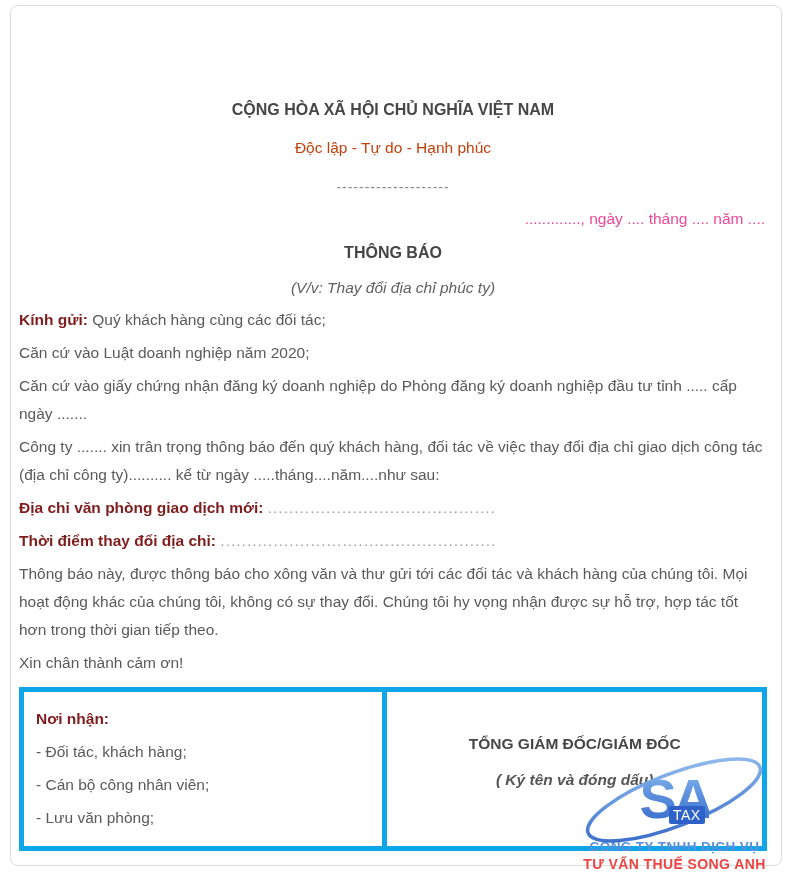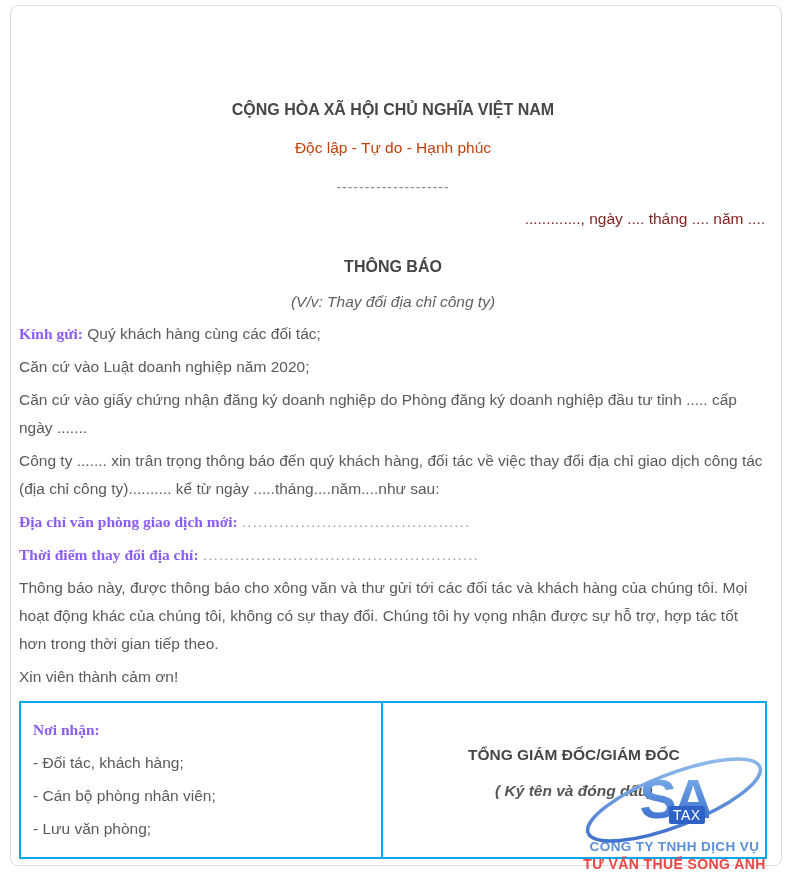--- a/index.html
+++ b/index.html
@@ -19,30 +19,30 @@
     overflow: visible;
   }
   .content {
     padding: 90px 14px 0 8px;
     color: #5a5a5a;
     font-size: 15.5px;
     line-height: 28px;
   }
   .center { text-align: center; }
   .right  { text-align: right; }
-  .bold   { font-weight: bold; color: #8b5cf6; font-family: Liberation Serif, serif; }
+  .bold   { font-weight: bold; color: #7f1d1d; }
   .national-title {
     font-weight: bold;
     font-size: 16px;
     color: #474747;
     margin-bottom: 10px;
   }
   .motto { margin-bottom: 11px; color: #c2410c; font-size: 15.5px; }
   .dash-sep { color: #8a8a8a; letter-spacing: 1px; margin-bottom: 4px; font-size: 14px; }
-  .date-line { color: #7f1d1d; margin-bottom: 20px; padding-right: 2px; }
+  .date-line { color: #ec4899; margin-bottom: 6px; padding-right: 2px; }
   .doc-title {
     font-weight: bold;
     font-size: 16px;
     color: #454545;
     margin-bottom: 7px;
   }
   .doc-subject {
     font-style: italic;
     color: #616161;
     margin-bottom: 4px;
@@ -50,21 +50,21 @@
   p.para { margin: 0 0 5px 0; }
   .dots { color: #9aa0a6; letter-spacing: 1px; }
   .field-line { margin: 0 0 6px 0; }
   .footer-table {
     width: 100%;
     border-collapse: collapse;
     margin-top: 10px;
     table-layout: fixed;
   }
   .footer-table td {
-    border: 2px solid #0ea5e9;
+    border: 5px solid #0ea5e9;
     vertical-align: top;
     padding: 10px 12px 12px 12px;
   }
   td.recipients-cell { width: 45%; }
   .recipients-cell div { line-height: 33px; }
   td.signature-cell { text-align: center; padding-top: 38px; }
   .signature-title { font-weight: bold; color: #464646; font-size: 15.5px; margin-bottom: 8px; }
   .signature-note  { font-style: italic; font-weight: bold; color: #555; }
   
   .logo {
@@ -118,21 +118,21 @@
     <div class="center national-title">CỘNG HÒA XÃ HỘI CHỦ NGHĨA VIỆT NAM</div>
 
     <div class="center motto">Độc lập - Tự do - Hạnh phúc</div>
 
     <div class="center dash-sep">--------------------</div>
 
     <div class="right date-line">............., ngày .... tháng .... năm ....</div>
 
     <div class="center doc-title">THÔNG BÁO</div>
 
-    <div class="center doc-subject">(V/v: Thay đổi địa chỉ công ty)</div>
+    <div class="center doc-subject">(V/v: Thay đổi địa chỉ phúc ty)</div>
 
     <p class="para">
       <span class="bold">Kính gửi:</span><span> Quý khách hàng cùng các đối tác;</span>
     </p>
 
     <p class="para">Căn cứ vào Luật doanh nghiệp năm 2020;</p>
 
     <p class="para">Căn cứ vào giấy chứng nhận đăng ký doanh nghiệp do Phòng đăng ký doanh nghiệp đầu tư tỉnh ..... cấp ngày .......</p>
 
     <p class="para">Công ty ....... xin trân trọng thông báo đến quý khách hàng, đối tác về việc thay đổi địa chỉ giao dịch công tác (địa chỉ công ty).......... kể từ ngày .....tháng....năm....như sau:</p>
@@ -143,29 +143,29 @@
       <span class="dots">...........................................</span>
     </p>
 
     <p class="para field-line">
       <span class="bold">Thời điểm thay đổi địa chỉ:</span>
       <span class="dots">....................................................</span>
     </p>
 
     <p class="para">Thông báo này, được thông báo cho xông văn và thư gửi tới các đối tác và khách hàng của chúng tôi. Mọi hoạt động khác của chúng tôi, không có sự thay đổi. Chúng tôi hy vọng nhận được sự hỗ trợ, hợp tác tốt hơn trong thời gian tiếp theo.</p>
 
-    <p class="para">Xin viên thành cảm ơn!</p>
+    <p class="para">Xin chân thành cảm ơn!</p>
 
     <table class="footer-table">
       <tbody>
           <tr>
         <td class="recipients-cell">
           <div class="bold">Nơi nhận:</div>
           <div>- Đối tác, khách hàng;</div>
-          <div>- Cán bộ phòng nhân viên;</div>
+          <div>- Cán bộ công nhân viên;</div>
           <div>- Lưu văn phòng;</div>
         </td>
         <td class="signature-cell">
           <div class="signature-title">TỔNG GIÁM ĐỐC/GIÁM ĐỐC</div>
           <div class="signature-note">( Ký tên và đóng dấu)</div>
         </td>
       </tr>
     </tbody>
       </table>
   </div>

